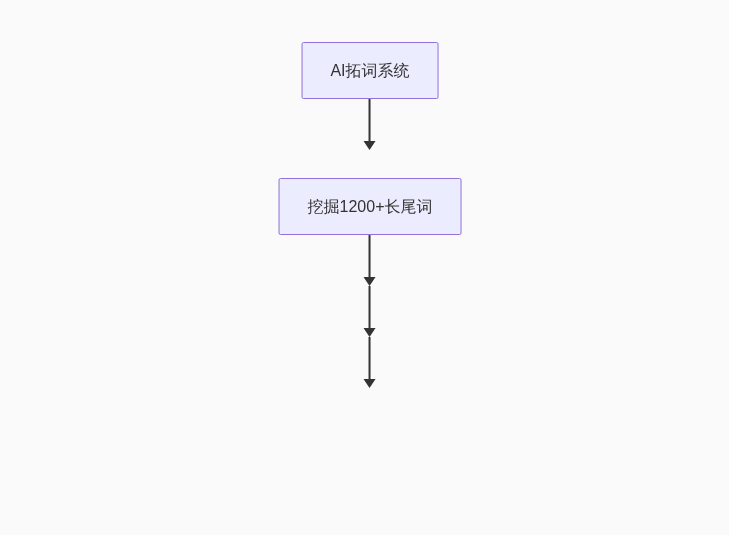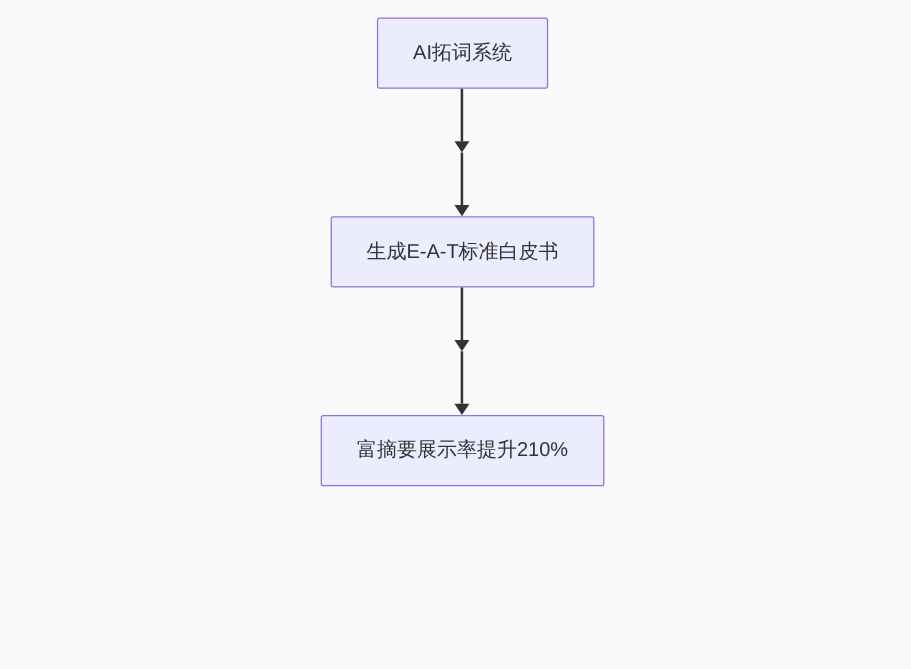--- a/index.html
+++ b/index.html
@@ -27,20 +27,21 @@
     background: #ECECFF;
     border: 1.5px solid #9370DB;
     border-radius: 2px;
     color: #333333;
     font-size: 16px;
     line-height: 21px;
     padding: 17px 28px;
     text-align: left;
     white-space: nowrap;
     box-sizing: border-box;
+    margin-top: 28px;
   }
   .edge {
     height: 51px;
     display: flex;
     flex-direction: column;
     align-items: center;
   }
   .edge .line {
     width: 2px;
     height: 42px;
@@ -61,38 +62,35 @@
 
   <div class="node">
     <span>AI拓词系统</span>
   </div>
 
   <div class="edge">
     <div class="line"></div>
     <div class="arrowhead"></div>
   </div>
 
-
-  <div class="edge">
-    <div class="line"></div>
-    <div class="arrowhead"></div>
-  </div>
-
   <div class="node">
-    <span>生成E-A-T标准白皮书</span>
+    <span>挖掘1200+长尾词</span>
   </div>
 
   <div class="edge">
     <div class="line"></div>
     <div class="arrowhead"></div>
   </div>
 
 
   <div class="edge">
     <div class="line"></div>
     <div class="arrowhead"></div>
   </div>
 
-  <div class="node">
-    <span>富摘要展示率提升210%</span>
+
+  <div class="edge">
+    <div class="line"></div>
+    <div class="arrowhead"></div>
   </div>
+
 
 </div>
 
 </body></html>

